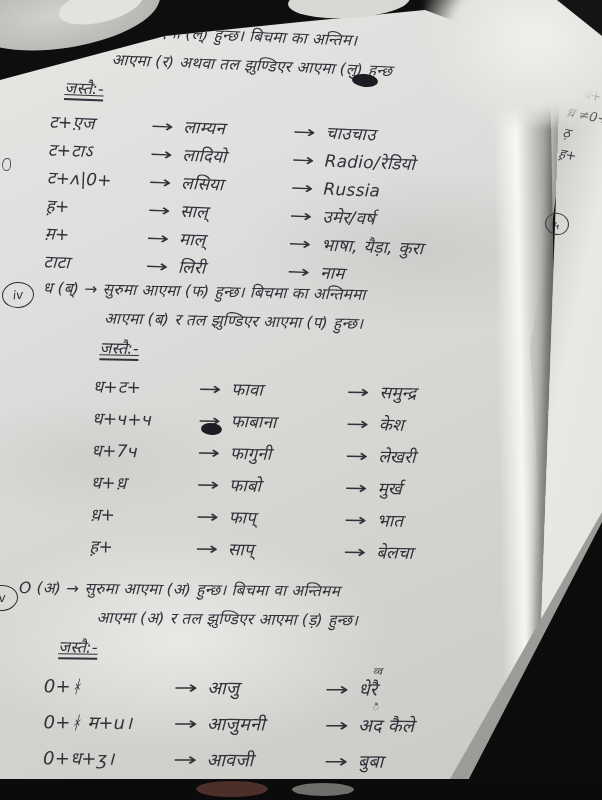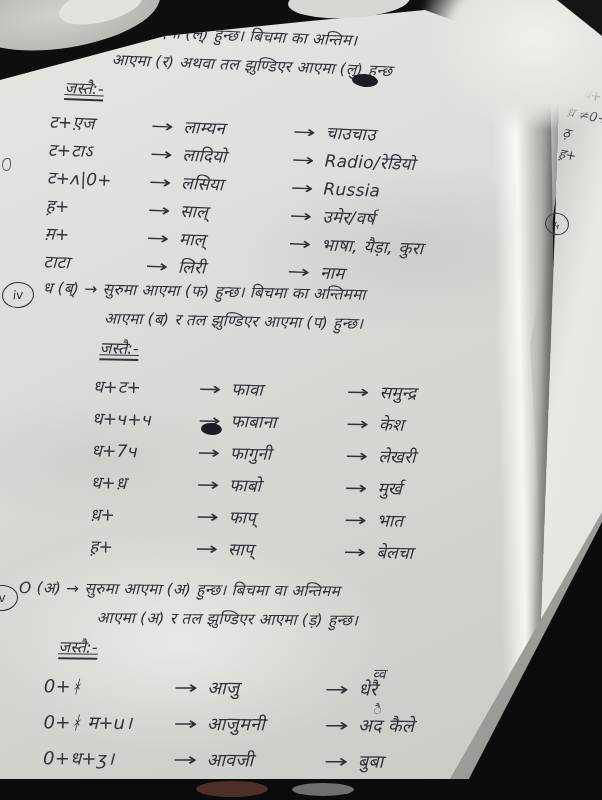--- a/index.html
+++ b/index.html
@@ -55,21 +55,21 @@
          font-size:12px;font-style:italic;color:#31313a;transform:rotate(-6deg);}
   .example-label{display:inline-block;margin-top:8px;font-size:16px;
          border-bottom:2px solid #31313a;text-decoration:underline;}
   .rows{margin-top:10px;}
   .row{display:flex;align-items:baseline;white-space:nowrap;font-size:17px;}
   .cell-sym{display:inline-block;}
   .cell-word{display:inline-block;position:relative;}
   .cell-meaning{display:inline-block;position:relative;}
   .arrow{display:inline-block;font-style:normal;transform:scaleX(1.6);transform-origin:left center;
          margin:0 18px 0 6px;}
-  .sup{position:absolute;top:-13px;left:14px;font-size:14px;color:#31313a;}
+  .sup{position:absolute;top:-13px;left:14px;font-size:10px;color:#31313a;}
   .blot{position:absolute;background:#1c1c22;border-radius:50%;}
   .blot-a{left:352px;top:74px;width:26px;height:13px;transform:rotate(6deg);}
   .blot-b{left:201px;top:423px;width:21px;height:12px;transform:rotate(3deg);}
 
   
   .section-iii{left:48px;top:24px;transform:rotate(2.3deg);}
   .section-iii .hline2{margin-left:60px;}
   .section-iii .example-label{margin-left:14px;}
   .section-iii .row{margin-bottom:5px;}
   .section-iii .cell-sym{width:96px;}

